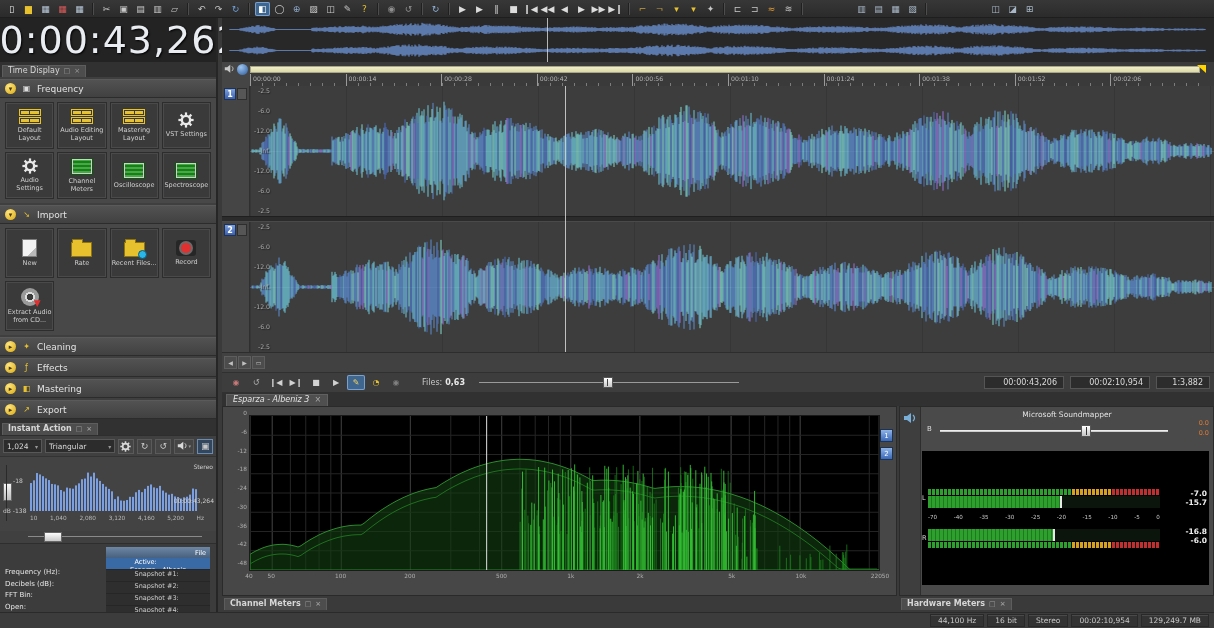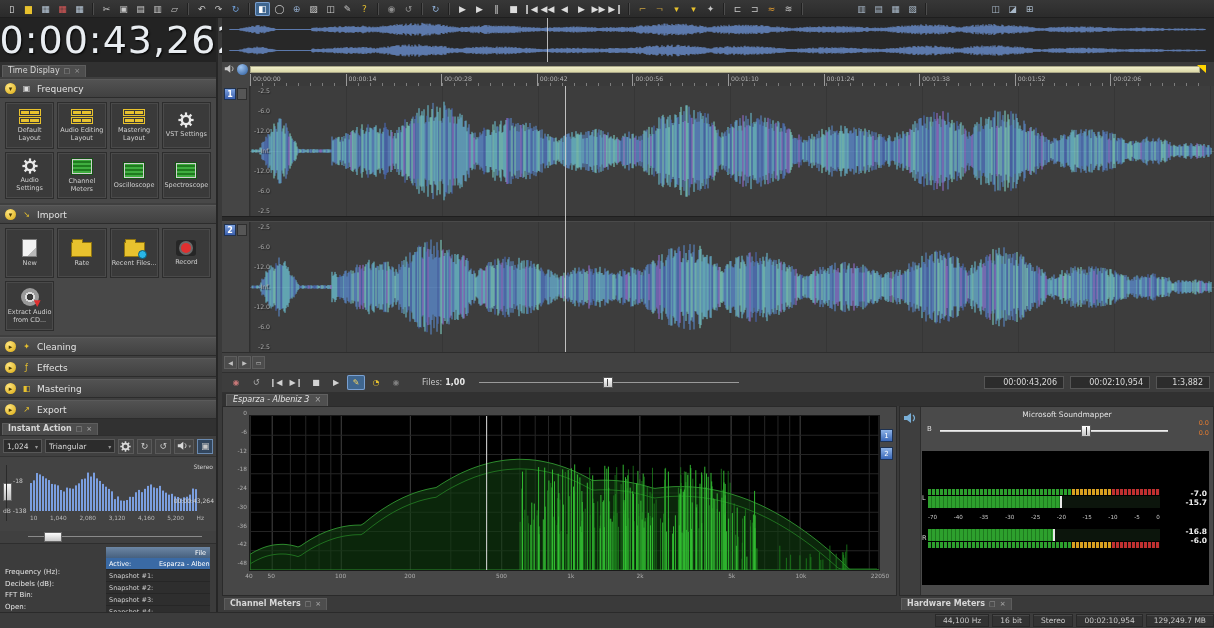--- a/index.html
+++ b/index.html
@@ -61,21 +61,21 @@
   .spec-axis{position:absolute;left:30px;right:12px;top:58px;height:9px;display:flex;justify-content:space-between;}
   .spec-axis span{font-size:5.8px;color:#b8b8b8;}
   .slider-row{height:12px;position:relative;flex:0 0 auto;background:#404040;}
   .hslider-track{position:absolute;left:28px;right:14px;top:5px;height:1px;background:#8a8a8a;}
   .hslider-handle{position:absolute;left:44px;top:1px;width:16px;height:8px;background:linear-gradient(#fdfdfd,#c9c9c9);border:1px solid #666;}
   .spec-info{height:78px;position:relative;background:#3c3c3c;flex:0 0 auto;border-top:1px solid #2e2e2e;}
   .info-lines{position:absolute;left:5px;top:23px;font-size:7px;color:#e6e6e6;line-height:1.65;}
   .snaptable{position:absolute;left:106px;top:3px;width:104px;}
   .snaphdr{height:11px;background:linear-gradient(#6d87a5,#46607e);color:#fff;font-size:6.5px;display:flex;
            align-items:center;justify-content:flex-end;padding:0 4px;}
-  .snaprow{height:11px;display:flex;font-size:6.5px;align-items:center;background:#2e2e2e;border-bottom:1px solid #262626;}
+  .snaprow{height:11px;display:flex;font-size:6.5px;align-items:center;background:#2e2e2e;border-bottom:1px solid #262626;flex-direction:column;}
   .snaprow .rl{width:50px;padding-left:3px;color:#cdcdcd;}
   .snaprow .rv{flex:1;color:#ddd;white-space:nowrap;overflow:hidden;}
   .snaprow.selected{background:#3a6aa5;}
   .snaprow.selected .rl,.snaprow.selected .rv{color:#fff;}
   .snapscroll{height:9px;background:#3a3a3a;border:1px solid #2a2a2a;position:relative;}
   .snapscroll .thumb{position:absolute;left:22%;width:42%;top:1px;bottom:1px;background:#5d5d5d;}
   .snapscroll .ar{position:absolute;top:0;width:9px;height:100%;display:flex;align-items:center;justify-content:center;font-size:5px;color:#999;}
   .vslider{position:absolute;left:3px;top:26px;width:7px;height:16px;background:linear-gradient(#f5f5f5,#bdbdbd);border:1px solid #666;}
   .vslider-track{position:absolute;left:6px;top:8px;width:1px;height:56px;background:#2a2a2a;}
   
@@ -153,21 +153,21 @@
   .mthin:after{content:"";position:absolute;inset:0;background:repeating-linear-gradient(90deg,transparent 0 3px,#0a0a0a 3px 4px);}
   .mthick{position:absolute;left:0;width:100%;height:12px;background:#0c150c;}
   .mthick .fill{position:absolute;left:0;top:0;bottom:0;background:repeating-linear-gradient(90deg,#2da02d 0 3px,#1e7a1e 3px 4px);}
   .mthick .pk{position:absolute;top:0;bottom:0;width:2px;background:#e8e8e8;}
   .hwscale{position:absolute;left:6px;width:232px;height:9px;display:flex;justify-content:space-between;}
   .hwscale span{font-size:5.6px;color:#c8c8c8;line-height:1;}
   .mreadout{position:absolute;right:2px;width:48px;text-align:right;font-size:7.5px;font-weight:bold;color:#eee;line-height:1.25;}
   .paneltab{position:absolute;height:14px;display:flex;align-items:flex-end;}
   
   .statusbar{position:absolute;left:0;top:612px;width:1214px;height:16px;background:#3c3c3c;border-top:1px solid #2a2a2a;
-             display:flex;align-items:center;justify-content:flex-end;box-sizing:border-box;gap:3px;}
+             display:flex;align-items:center;justify-content:flex-end;padding-right:5px;box-sizing:border-box;gap:3px;}
   .scell{background:#333;border:1px solid #292929;box-shadow:0 1px 0 #4a4a4a inset;color:#c9c9c9;font-size:7.5px;padding:1px 7px;}
   .spk-svg{display:block;}
 </style>
 </head>
 <body>
 
 <div id="app">
 
   <div class="toolbar" id="toolbar">
       <span class="tbi" style="color: rgb(236, 236, 236);">▯</span>
@@ -666,21 +666,21 @@
         <span class="tpi" style="color: rgb(176, 176, 176);">↺</span>
         <span class="tpi">❙◀</span>
         <span class="tpi">▶❙</span>
         <span class="tpi">■</span>
         <span class="tpi">▶</span>
         <span class="tpi active" style="color: rgb(240, 208, 96);">✎</span>
         <span class="tpi" style="color: rgb(232, 194, 46);">◔</span>
         <span class="tpi" style="color: rgb(128, 128, 128);">◉</span>
       </span>
     <span class="rate-label">Files:</span>
-    <span class="rate-value">1,00</span>
+    <span class="rate-value">0,63</span>
     <span class="rslider">
       <span class="trk"></span>
       <span class="hdl"></span>
     </span>
     <span class="tstatus">
       <span class="sbox">00:00:43,206</span>
       <span class="sbox">00:02:10,954</span>
       <span class="sbox" style="min-width:40px;">1:3,882</span>
     </span>
   </div>

